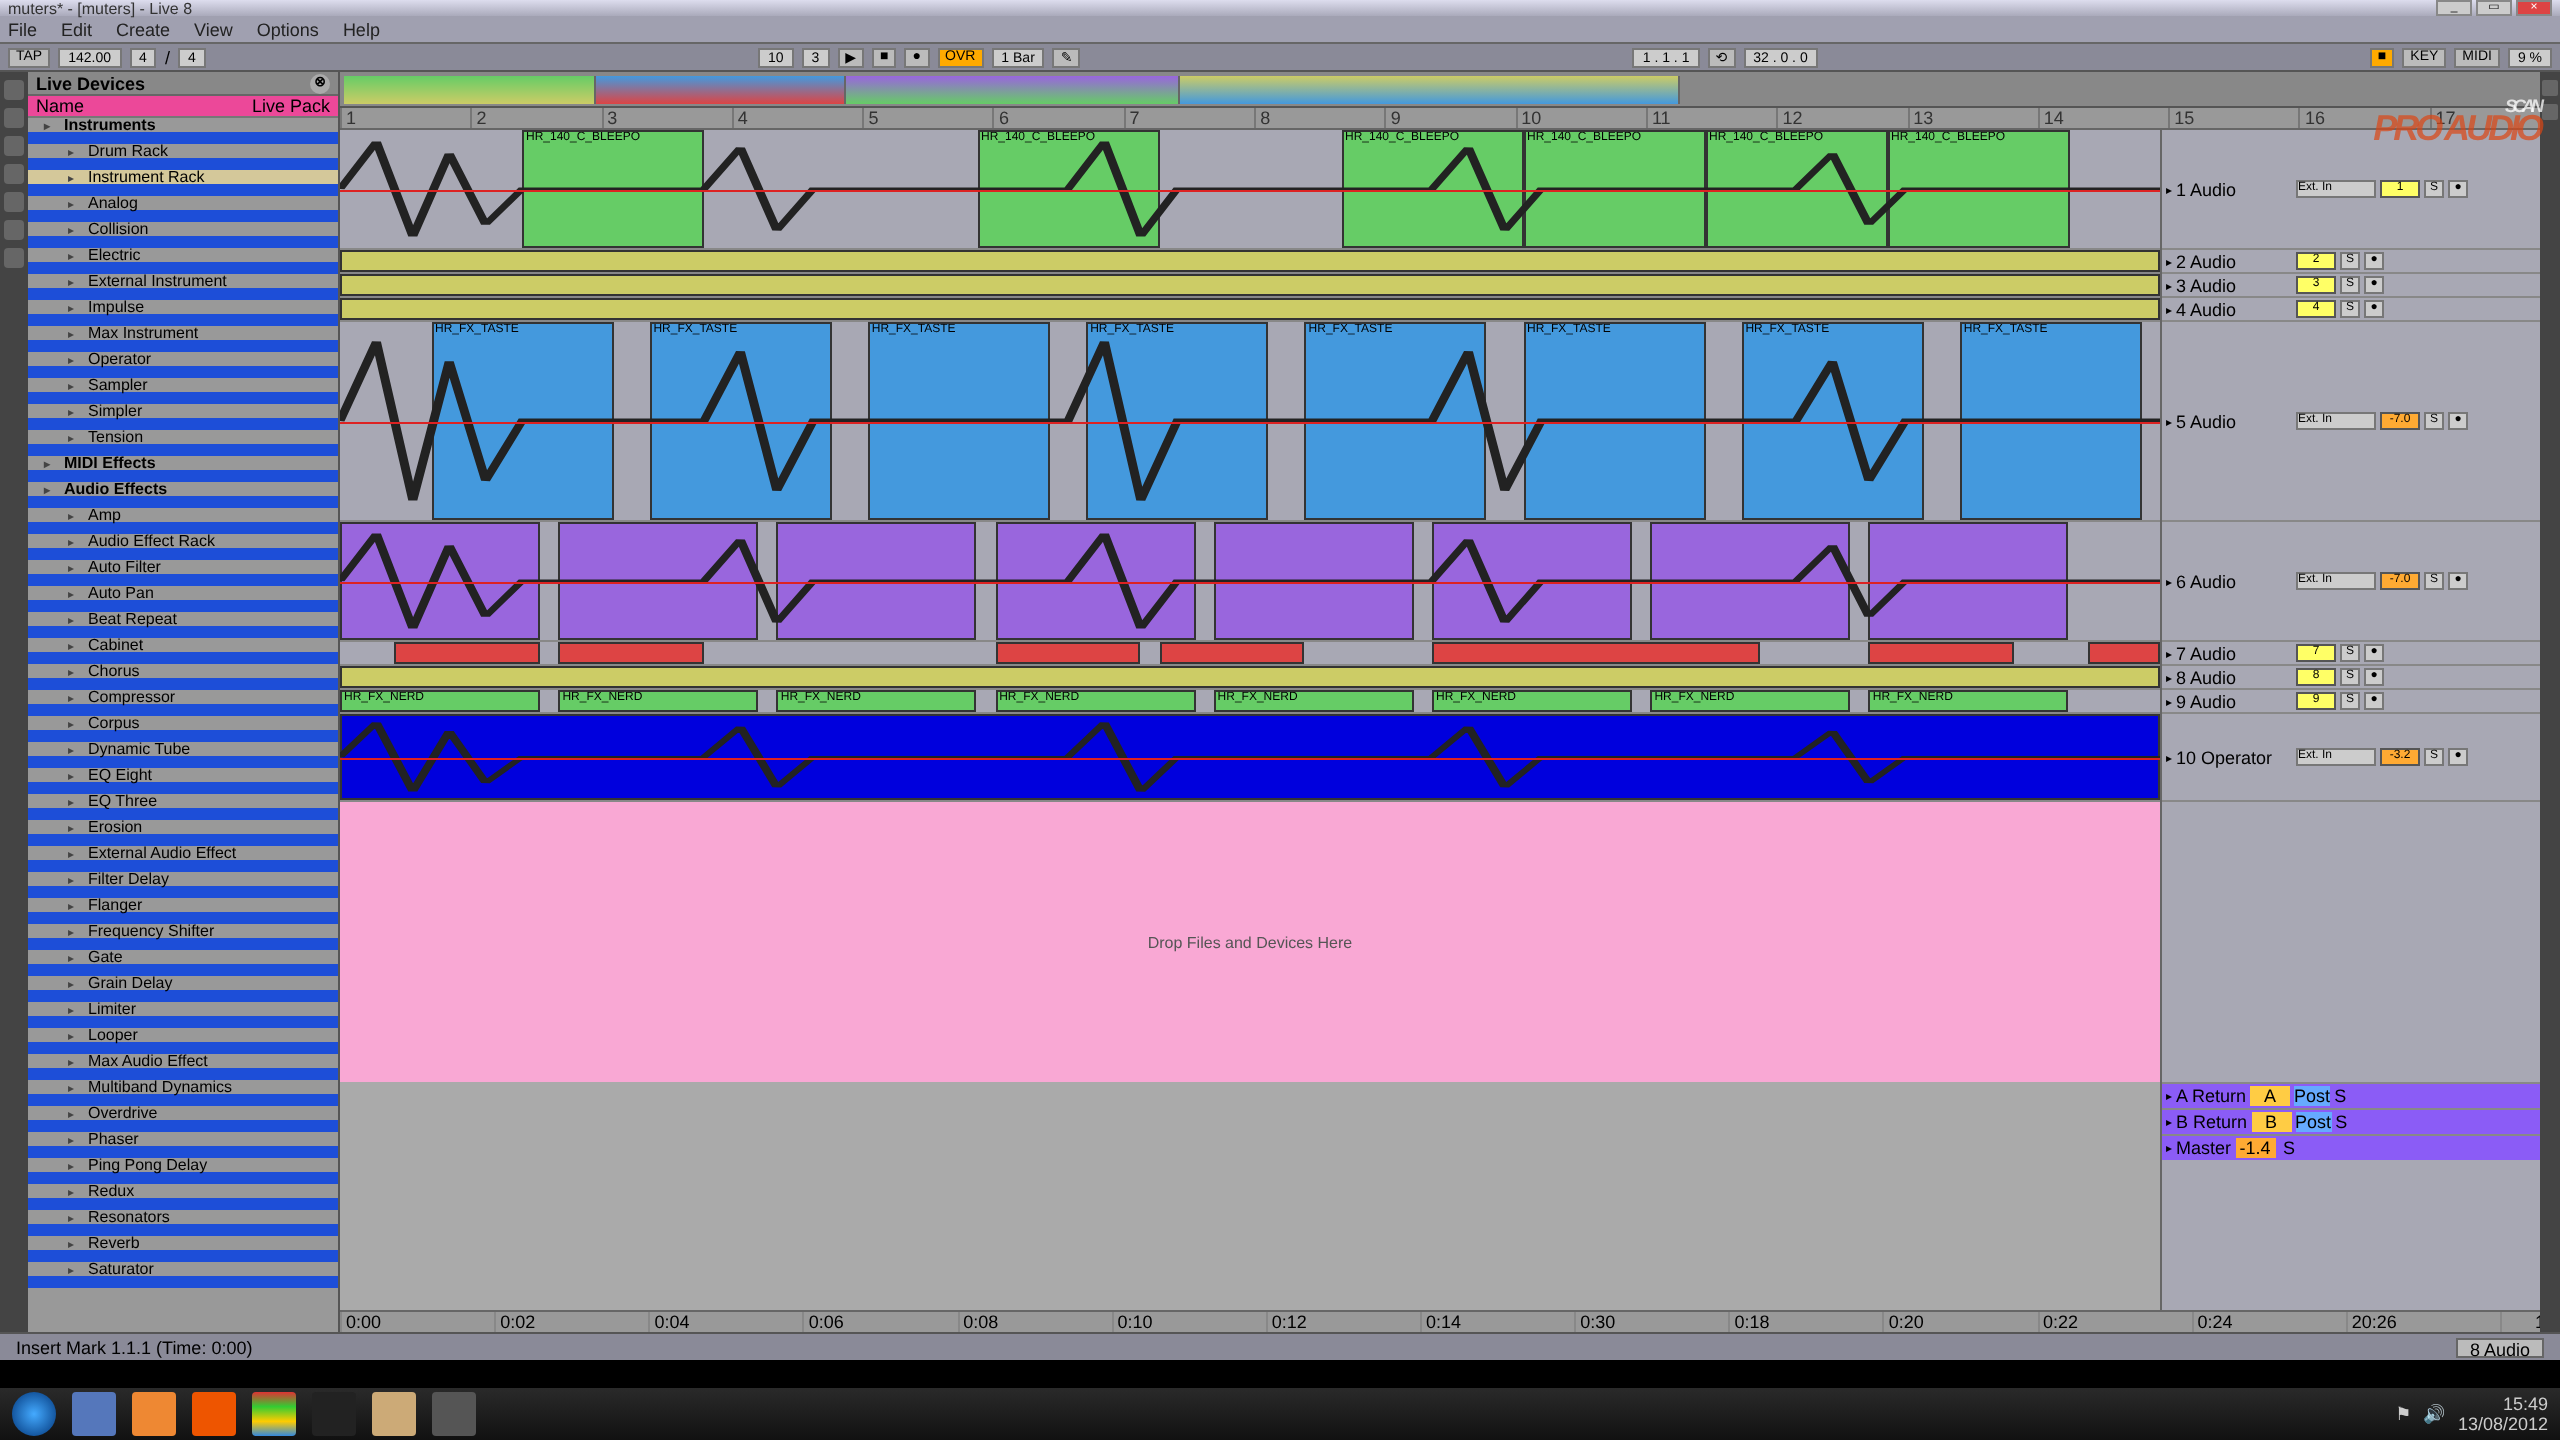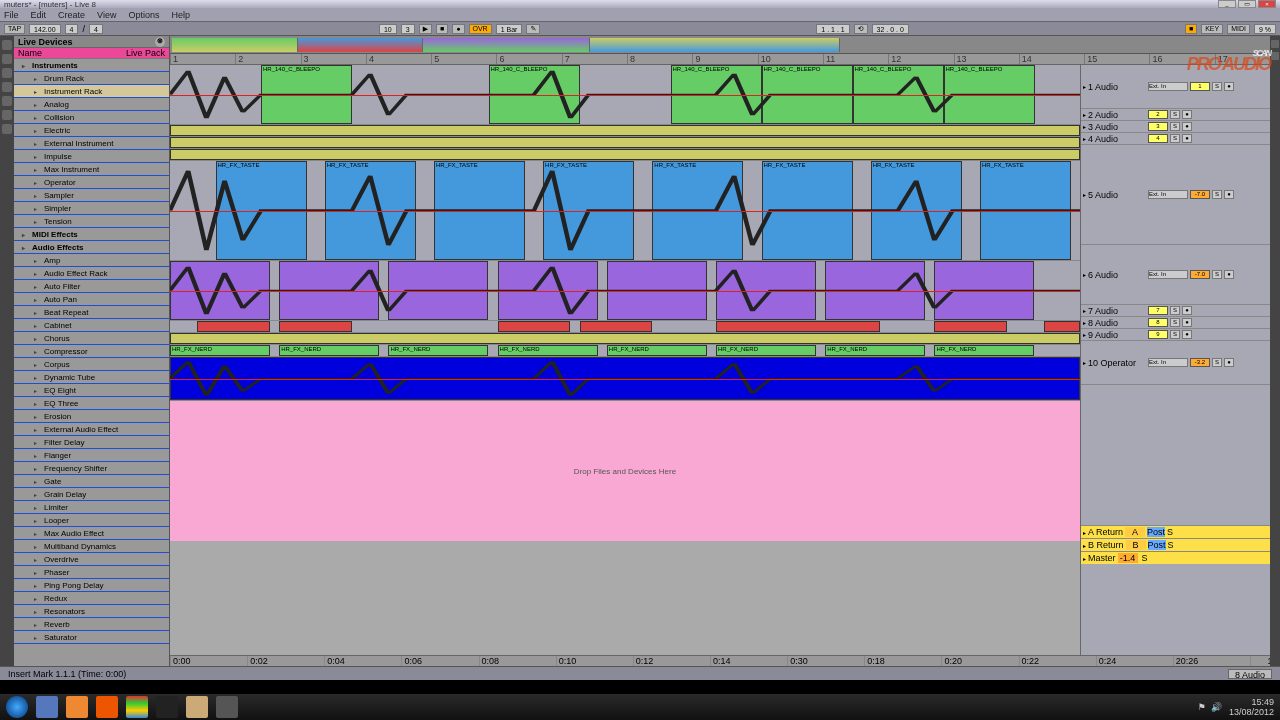--- a/index.html
+++ b/index.html
@@ -17,21 +17,21 @@
 .ovr { background:#fa0 !important; }
 .main { display:flex; height:630px; }
 .sidebar-left { width:14px; background:#444; display:flex; flex-direction:column; gap:4px; padding-top:4px; }
 .sidebar-left div { width:10px; height:10px; margin:0 auto; background:#666; border-radius:2px; }
 .browser { width:156px; background:#999; border-right:1px solid #555; display:flex; flex-direction:column; }
 .browser-header { height:12px; background:#888; display:flex; align-items:center; padding:0 4px; font-size:8px; font-weight:bold; border-bottom:1px solid #666; }
 .browser-header .x { margin-left:auto; width:10px; height:10px; background:#aaa; border-radius:5px; font-size:7px; text-align:center; }
 .browser-cols { height:11px; background:#ec4899; display:flex; padding:0 4px; font-size:8px; align-items:center; border-bottom:1px solid #777; }
 .browser-cols .lp { margin-left:auto; }
 .browser-list { flex:1; overflow:auto; }
-.browser-item { height:13px; display:flex; align-items:center; padding-left:30px; font-size:8px; border-bottom:1px solid #1d4ed8; position:relative;text-align:right; }
+.browser-item { height:13px; display:flex; align-items:center; padding-left:30px; font-size:8px; border-bottom:6px solid #1d4ed8; position:relative;text-align:right; }
 .browser-item.cat { padding-left:18px; font-weight:bold; }
 .browser-item.sel { background:#d4c89a; }
 .browser-item::before { content:'▸'; position:absolute; left:20px; font-size:6px; color:#444; }
 .browser-item.cat::before { left:8px; }
 .arrangement { flex:1; background:#9998a6; display:flex; flex-direction:column; position:relative; }
 .overview { height:18px; background:#888; border-bottom:1px solid #555; position:relative; }
 .ov-clips { position:absolute; top:2px; left:2px; right:440px; height:14px; display:flex; }
 .ov-clip { height:100%; border-right:1px solid #666; }
 .ruler { height:11px; background:#999; border-bottom:1px solid #666; display:flex; font-size:7px; color:#333; }
 .ruler span { flex:1; border-left:1px solid #777; padding-left:2px; }
@@ -60,21 +60,21 @@
 .statusbar { height:14px; background:#8a8a98; display:flex; align-items:center; padding:0 8px; font-size:8px; border-top:1px solid #555; }
 .statusbar .rbtn { margin-left:auto; height:10px; padding:0 6px; background:#bbb; border:1px solid #666; }
 .taskbar { position:absolute; bottom:0; left:0; right:0; height:26px; background:linear-gradient(#2a2a2a,#111); display:flex; align-items:center; padding:0 6px; gap:8px; }
 .taskbar .orb { width:22px; height:22px; border-radius:11px; background:radial-gradient(#4af,#037); }
 .taskbar .ticon { width:22px; height:22px; background:#444; border-radius:2px; }
 .taskbar .tray { margin-left:auto; display:flex; align-items:center; gap:6px; color:#ccc; font-size:8px; }
 .watermark { position:absolute; top:50px; right:10px; font-size:40px; font-weight:900; color:rgba(255,255,255,.75); font-style:italic; letter-spacing:-2px; line-height:.8; text-align:right; pointer-events:none; }
 .watermark .sub { font-size:18px; color:rgba(220,70,20,.7); }
 .right-edge { position:absolute; right:0; top:36px; width:10px; height:630px; background:#444; display:flex; flex-direction:column; gap:4px; padding-top:4px; }
 .right-edge div{ width:8px; height:8px; background:#666; margin:0 auto; border-radius:1px;}
-.masters { background:#fde047; }
+.masters { background:#8b5cf6; }
 .master-row { height:13px; display:flex; align-items:center; font-size:7px; padding:0 2px; gap:2px; border-top:1px solid #888; }
 </style>
 </head>
 <body>
 
 <div class="titlebar">
   <span class="title">muters* - [muters] - Live 8</span>
   <div class="winbtns">
     <div>_</div>
     <div>▭</div>
@@ -290,21 +290,21 @@
           <div class="track-row" style="height: 44px;">
             <div class="clip dblue" style="left: 0%; width: 100%;"></div>
             <div class="waveform"><svg viewBox="0 0 100 20" preserveAspectRatio="none">
                 <path d="M0 10 L2 2 L4 18 L6 4 L8 16 L10 10 L20 10 L22 3 L24 17 L26 10 L40 10 L42 2 L44 18 L46 10 L60 10 L62 3 L64 17 L66 10 L80 10 L82 4 L84 16 L86 10 L100 10" stroke="#222" fill="none" stroke-width="0.5"></path>
               </svg></div>
             <div style="position: absolute; top: 50%; left: 0px; right: 0px; height: 1px; background: rgb(221, 34, 34);"></div>
           </div>
           <div class="drop-area" style="height: 140px;">Drop Files and Devices Here</div>
         </div>
       <div class="mixer-col" id="mixer">
-          <div class="mixer-track tall" style="height: 44px;">
+          <div class="mixer-track tall" style="height: 60px;">
             <span style="font-size:6px">▸</span>
             <span class="name">1 Audio</span>
             <span class="sel">Ext. In</span>
             <span class="vol" style="background:#ff6">1</span>
             <span class="sm">S</span>
             <span class="sm">●</span>
           </div>
           <div class="mixer-track" style="height: 12px;">
             <span style="font-size:6px">▸</span>
             <span class="name">2 Audio</span>

